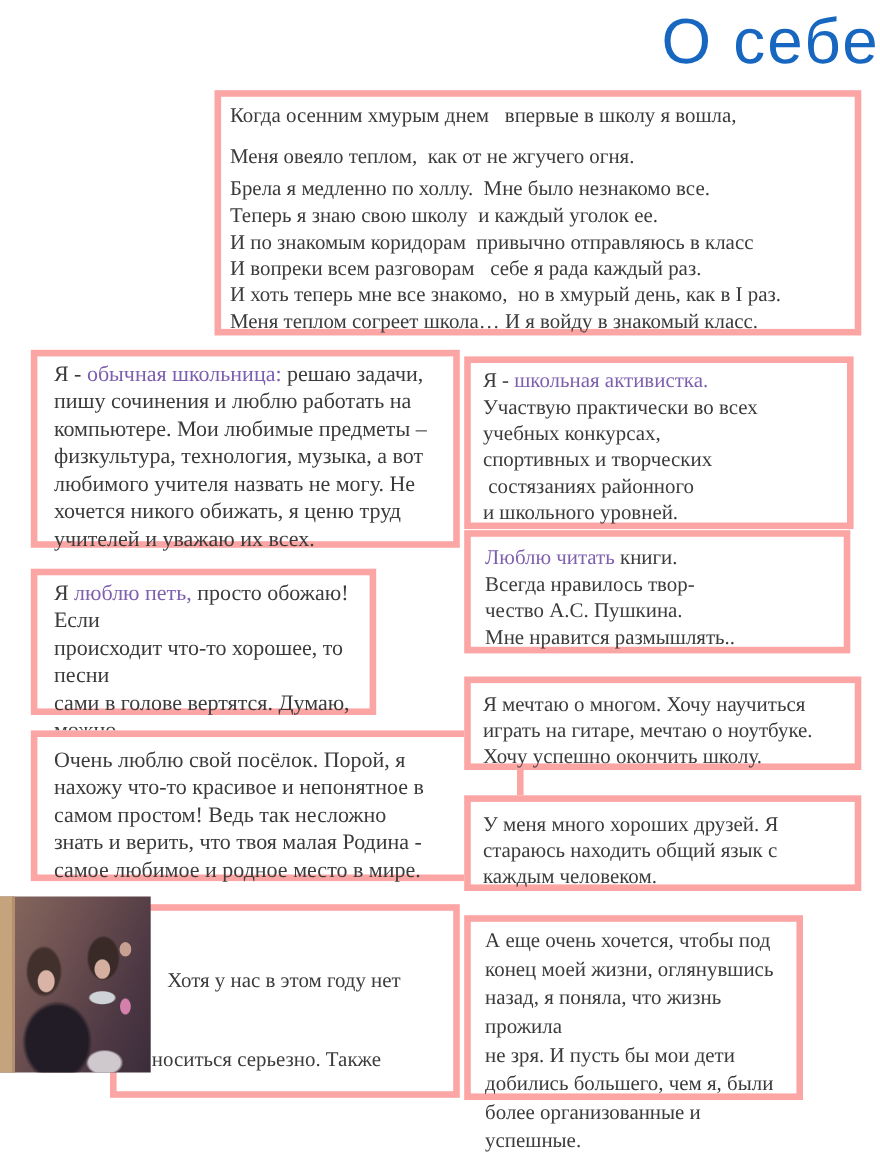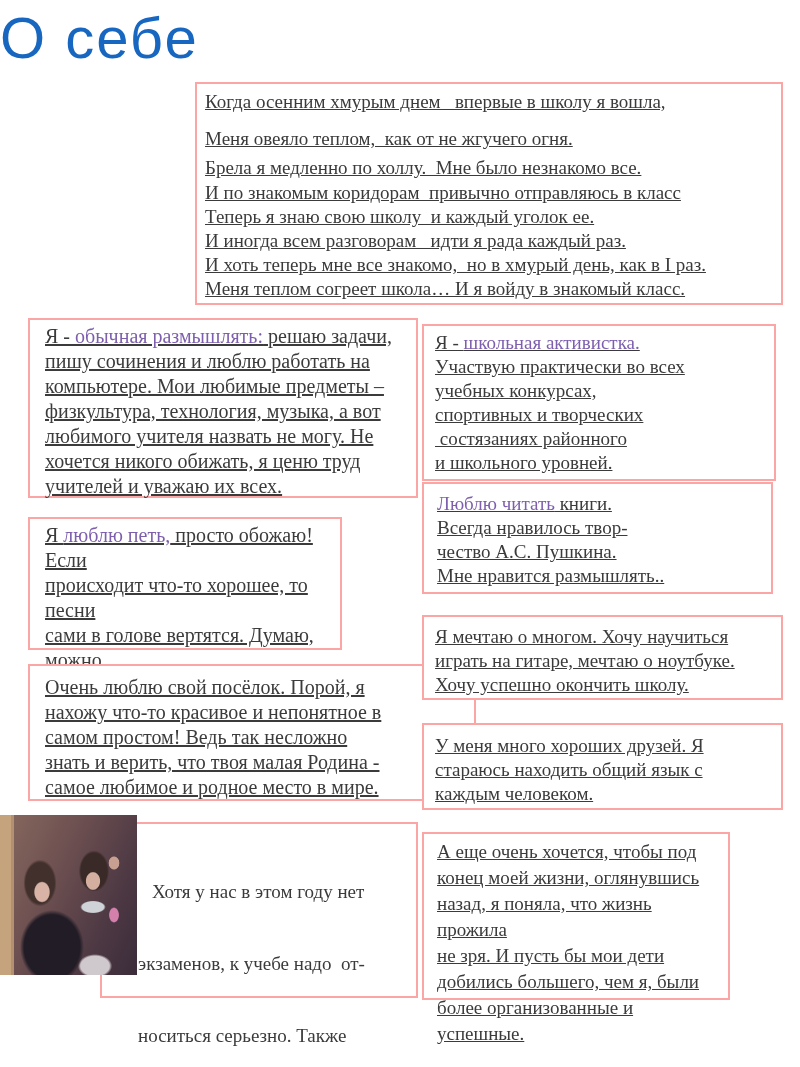--- a/index.html
+++ b/index.html
@@ -6,33 +6,32 @@
   .slide{
     position:relative;
     width:800px;height:1067px;
     background:#ffffff;
     overflow:hidden;
     font-family:"Liberation Serif","DejaVu Serif",serif;
     color:#3b3b3b;
   }
   .title{
     position:absolute;top:2px;left:0;width:100%;
-    margin:0;text-align:left;
+    margin:0;text-align:right;
     font-family:"Liberation Sans","DejaVu Sans",sans-serif;
     font-weight:400;
     font-size:58px;line-height:1.25;
     letter-spacing:2px;
     color:#1767c1;
   }
   .box{
     position:absolute;
     box-sizing:border-box;
-    border:2px solid #fca5a5;
+    border:6px solid #fca5a5;
     background:#ffffff;
-    text-decoration:underline;
   }
   .box p{margin:0;white-space:pre-line;}
   .accent{color:#7d5fae;}
   
   .poem{left:195px;top:82px;width:588px;height:223px;padding:6px 8px 0 8px;font-size:19px;}
   .poem-line{white-space:pre;line-height:24px;}
   .poem-line.g1{margin-bottom:13px;}
   .poem-line.g2{margin-bottom:5px;}
   .poem-line.g3{margin-bottom:1px;}
   
@@ -76,29 +75,29 @@
 <body>
 
 <div class="slide">
 
   <h1 class="title">О себе</h1>
 
   <div class="box poem">
     <div class="poem-line g1">Когда осенним хмурым днем   впервые в школу я вошла,</div>
     <div class="poem-line g2">Меня овеяло теплом,  как от не жгучего огня.</div>
     <div class="poem-line g3">Брела я медленно по холлу.  Мне было незнакомо все.</div>
+    <div class="poem-line">Теперь я знаю свою школу  и каждый уголок ее.</div>
     <div class="poem-line">И по знакомым коридорам  привычно отправляюсь в класс</div>
-    <div class="poem-line">Теперь я знаю свою школу  и каждый уголок ее.</div>
-    <div class="poem-line">И иногда всем разговорам   идти я рада каждый раз.</div>
+    <div class="poem-line">И вопреки всем разговорам   себе я рада каждый раз.</div>
     <div class="poem-line">И хоть теперь мне все знакомо,  но в хмурый день, как в I раз.</div>
     <div class="poem-line">Меня теплом согреет школа… И я войду в знакомый класс.</div>
   </div>
 
   <div class="box lb lb1">
-    <p><span>Я - </span><span class="accent">обычная размышлять:</span><span> решаю задачи,
+    <p><span>Я - </span><span class="accent">обычная школьница:</span><span> решаю задачи,
 пишу сочинения и люблю работать на
 компьютере. Мои любимые предметы –
 физкультура, технология, музыка,  а вот
 любимого учителя назвать не могу. Не
 хочется никого обижать, я ценю труд
 учителей и уважаю их всех.</span></p>
   </div>
 
   <div class="box lb lb2">
     <p><span>Я </span><span class="accent">люблю петь,</span><span> просто обожаю! Если
@@ -152,21 +151,20 @@
 добились большего, чем я, были
 более организованные и успешные.</p>
   </div>
 
   <div class="box lb4"></div>
 
   <div class="photo"></div>
 
   <div class="b4text">
     <div class="b4l first">Хотя у нас в этом году нет</div>
-    <div class="b4l">экзаменов, к учебе надо  от-</div>
     <div class="b4l">носиться серьезно. Также</div>
     
     
     
     
   </div>
 
 </div>
 
 </body></html>

